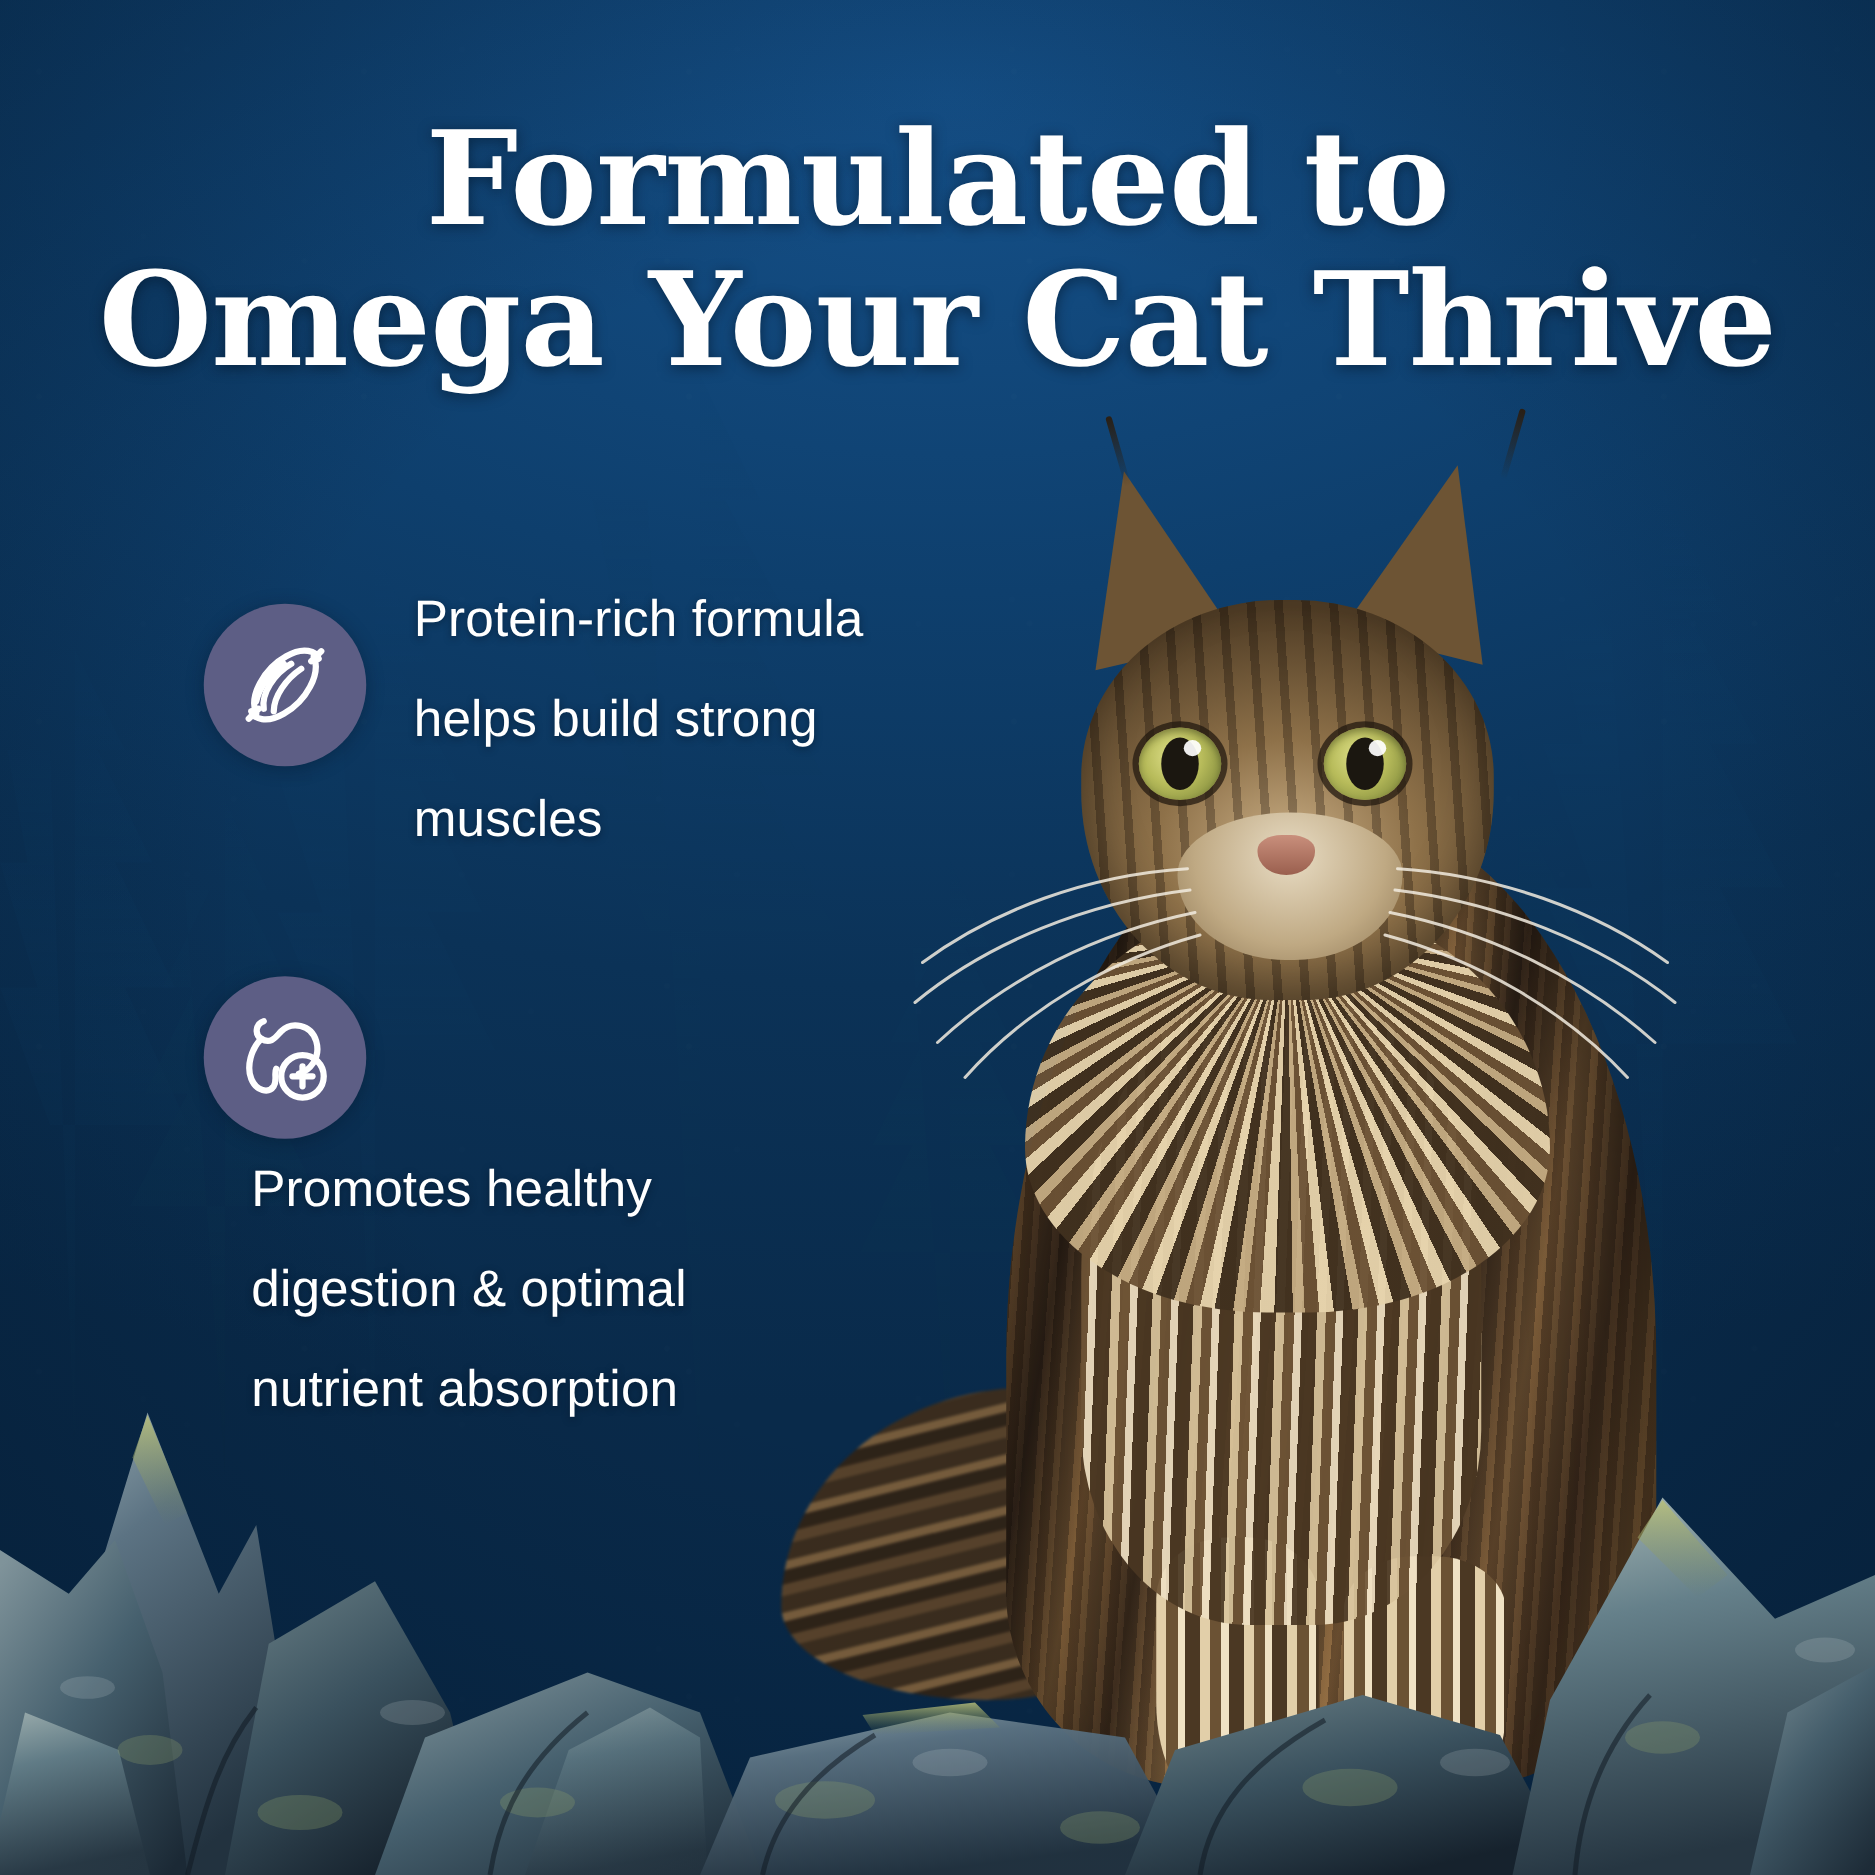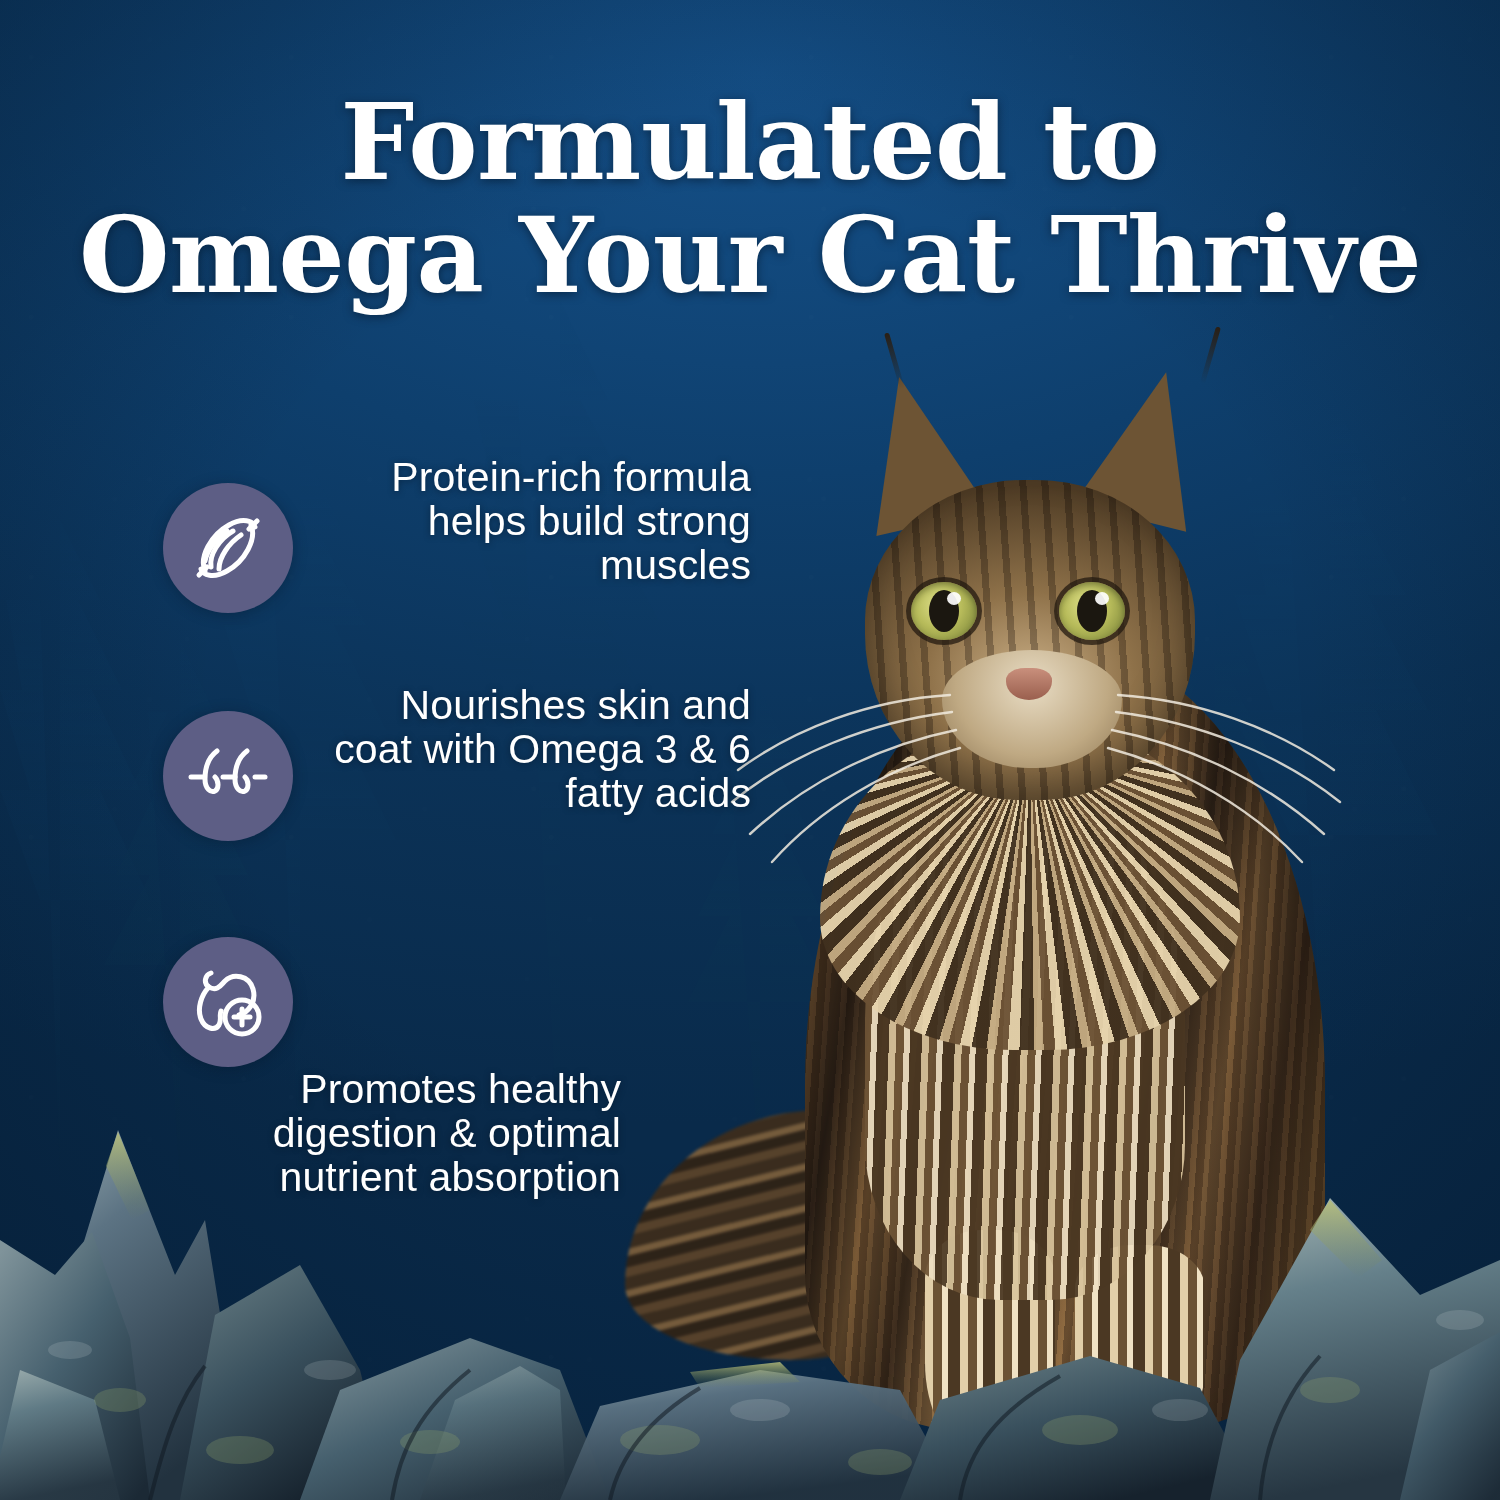--- a/index.html
+++ b/index.html
@@ -98,26 +98,25 @@
   .benefit.b1 .bullet-icon { margin-top: 28px; }
   .benefit.b2 .bullet-icon { margin-top: 28px; }
   .benefit.b3 .bullet-icon { margin-top: 26px; }
 
   .bullet-icon svg { display: block; }
 
   .benefit-text {
     margin-left: 38px;
     color: #ffffff;
     font-size: 41px;
-    line-height: 44px;
+    line-height: 80px;
     font-weight: 400;
     letter-spacing: .1px;
     text-shadow: 0 1px 6px rgba(3,18,34,.5);
     max-width: 420px;
-    text-align: right;
   }
 
   
   .cat {
     position: absolute;
     left: 620px;
     top: 350px;
     width: 880px;
     height: 1080px;
   }
@@ -378,32 +377,20 @@
           <path d="M14 70 L 22 62"></path>
           <path d="M72 16 L 64 24"></path>
           <path d="M26 62 C 24 50, 34 34, 48 26"></path>
           <path d="M34 64 C 34 52, 44 38, 56 30"></path>
           <path d="M20 56 C 22 46, 30 34, 42 26"></path>
         </svg>
       </div>
       <div class="benefit-text">Protein-rich formula helps build strong muscles</div>
     </div>
 
-    <div class="benefit b2">
-      <div class="bullet-icon">
-        <svg width="86" height="86" viewBox="0 0 86 86" fill="none" stroke="#ffffff" stroke-width="5" stroke-linecap="round" stroke-linejoin="round">
-          <path d="M6 44 L 18 44"></path>
-          <path d="M38 44 L 50 44"></path>
-          <path d="M70 44 L 80 44"></path>
-          <path d="M32 18 C 24 24, 20 34, 20 46 C 20 56, 26 60, 30 58 C 34 56, 34 48, 30 44"></path>
-          <path d="M62 18 C 54 24, 50 34, 50 46 C 50 56, 56 60, 60 58 C 64 56, 64 48, 60 44"></path>
-        </svg>
-      </div>
-      <div class="benefit-text">Nourishes skin and coat with Omega 3 &amp; 6 fatty acids</div>
-    </div>
 
     <div class="benefit b3">
       <div class="bullet-icon">
         <svg width="86" height="86" viewBox="0 0 86 86" fill="none" stroke="#ffffff" stroke-width="5" stroke-linecap="round" stroke-linejoin="round">
           <path d="M26 14 C 20 16, 18 24, 24 28 C 32 33, 36 26, 40 22 C 48 14, 64 16, 68 30 C 72 44, 62 54, 54 56"></path>
           <path d="M24 28 C 16 36, 12 50, 16 60 C 20 70, 30 72, 34 66 C 37 61, 34 56, 36 52"></path>
           <circle cx="57" cy="58" r="17"></circle>
           <path d="M57 50 L 57 66"></path>
           <path d="M49 58 L 65 58"></path>
         </svg>

